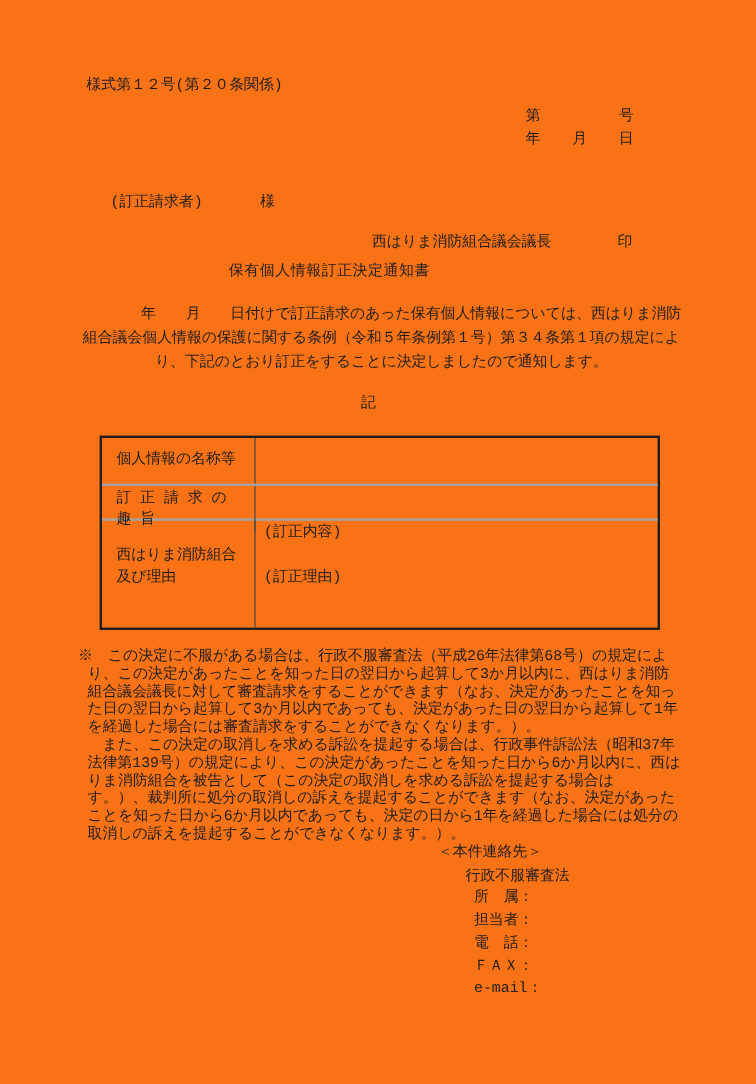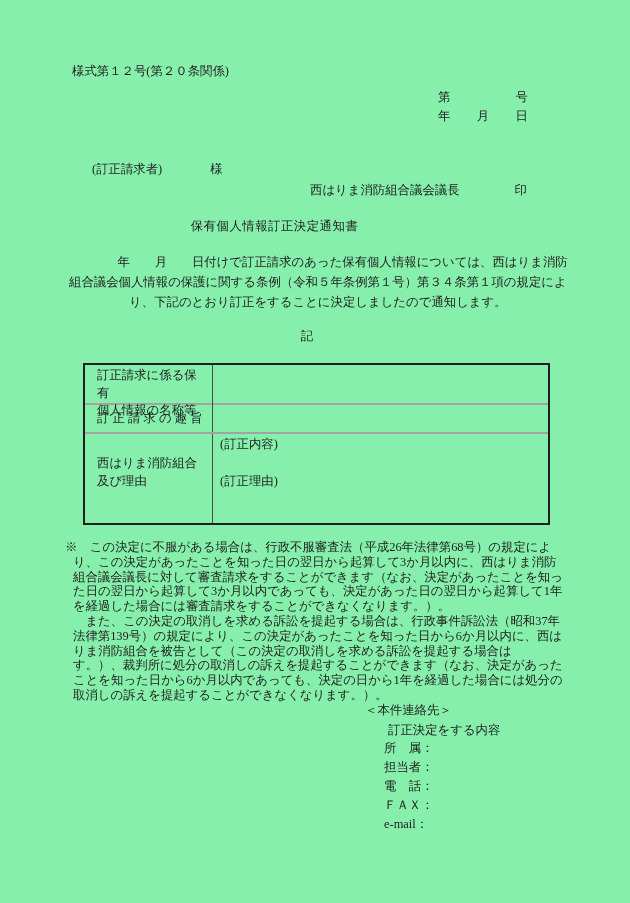--- a/index.html
+++ b/index.html
@@ -4,32 +4,32 @@
 <style>
   html,body{margin:0;padding:0;}
   body{
     width:630px;height:903px;
     background:#ffffff;
     font-family:"Liberation Serif","DejaVu Serif",serif;
     color:#1d1d1d;
     position:relative;
     -webkit-font-smoothing:antialiased;
   }
-  .page{position:absolute;inset:0;background:#86efac;overflow:hidden;}
+  .page{position:absolute;inset:0;background:#f97316;overflow:hidden;font-family:Liberation Mono, monospace;}
   .abs{position:absolute;}
   .t{font-size:12.4px;line-height:19px;white-space:pre;}
 
   .form-no{left:72px;top:62px;}
   .docno-block{left:438px;top:88px;width:90px;}
   .docno-line{display:flex;justify-content:space-between;font-size:12.4px;line-height:19px;}
 
   .addressee{left:92px;top:160px;display:flex;text-align:right;}
   .addressee .gap{display:inline-block;width:48px;}
 
-  .issuer-line{left:310px;top:181px;display:flex;text-align:right;}
+  .issuer-line{left:310px;top:193px;display:flex;text-align:right;}
   .issuer-line .gap{display:inline-block;width:55px;}
 
   .doc-title{left:0;top:217px;width:549px;text-align:center;letter-spacing:0.5px;}
 
   .body-block{left:68px;top:253px;}
   .body-block .bl{font-size:12.4px;line-height:19.8px;white-space:pre;text-align:center;}
 
   .ki{left:0;top:327px;width:614px;text-align:center;}
 
   .tbl{left:83px;top:363px;width:463px;border:2px solid #1f1f1f;}
@@ -44,21 +44,21 @@
   .row-3{height:89px;}
   .row-3 .cell-l{padding-bottom:14px;}
   .reason{margin-top:19px;}
 
   .note{left:65px;top:540px;}
   .note .nl{font-size:12.4px;line-height:14.8px;white-space:pre;}
   .note .nl.indent{padding-left:8px;}
 
   .contact-header{left:365px;top:701px;}
   .contact-org{left:388px;top:721px;}
-  .contact-fields{left:384px;top:739px;}
+  .contact-fields{left:395px;top:739px;}
   .contact-fields .cf{font-size:12.4px;line-height:19px;white-space:pre;}
 </style>
 </head>
 <body>
 
 <div class="page">
 
   <div class="abs t form-no">様式第１２号(第２０条関係)</div>
 
   <div class="abs docno-block">
@@ -91,21 +91,20 @@
     <div class="bl">　　　　年　　月　　日付けで訂正請求のあった保有個人情報については、西はりま消防</div>
     <div class="bl">組合議会個人情報の保護に関する条例（令和５年条例第１号）第３４条第１項の規定によ</div>
     <div class="bl">り、下記のとおり訂正をすることに決定しましたので通知します。</div>
   </div>
 
   <div class="abs t ki">記</div>
 
   <div class="abs tbl">
     <div class="tbl-row row-1">
       <div class="cell-l">
-        <span>訂正請求に係る保有</span>
         <span>個人情報の名称等</span>
       </div>
       <div class="cell-v"></div>
     </div>
     <div class="tbl-row row-2">
       <div class="cell-l">
         <span>訂 正 請 求 の 趣 旨</span>
       </div>
       <div class="cell-v"></div>
     </div>
@@ -129,21 +128,21 @@
     <div class="nl indent">を経過した場合には審査請求をすることができなくなります。）。</div>
     <div class="nl indent">　また、この決定の取消しを求める訴訟を提起する場合は、行政事件訴訟法（昭和37年</div>
     <div class="nl indent">法律第139号）の規定により、この決定があったことを知った日から6か月以内に、西は</div>
     <div class="nl indent">りま消防組合を被告として（この決定の取消しを求める訴訟を提起する場合は</div>
     <div class="nl indent">す。）、裁判所に処分の取消しの訴えを提起することができます（なお、決定があった</div>
     <div class="nl indent">ことを知った日から6か月以内であっても、決定の日から1年を経過した場合には処分の</div>
     <div class="nl indent">取消しの訴えを提起することができなくなります。）。</div>
   </div>
 
   <div class="abs t contact-header">＜本件連絡先＞</div>
-  <div class="abs t contact-org">訂正決定をする内容</div>
+  <div class="abs t contact-org">行政不服審査法</div>
 
   <div class="abs contact-fields">
     <div class="cf">所　属：</div>
     <div class="cf">担当者：</div>
     <div class="cf">電　話：</div>
     <div class="cf">ＦＡＸ：</div>
     <div class="cf">e-mail：</div>
   </div>
 
 </div>

